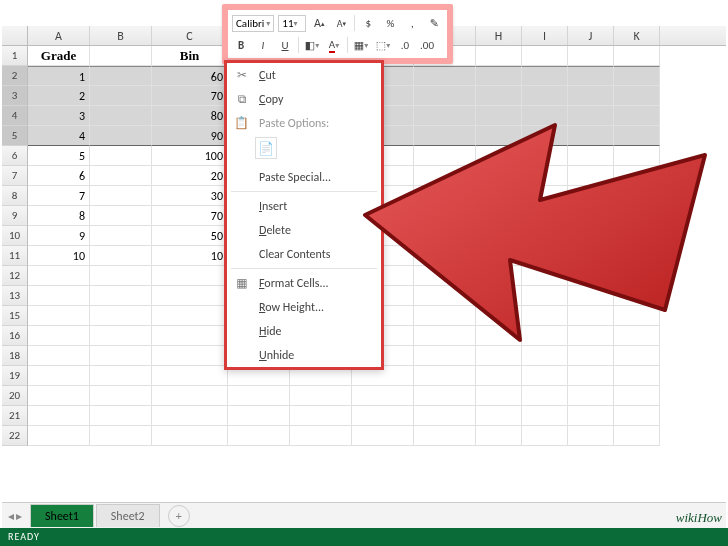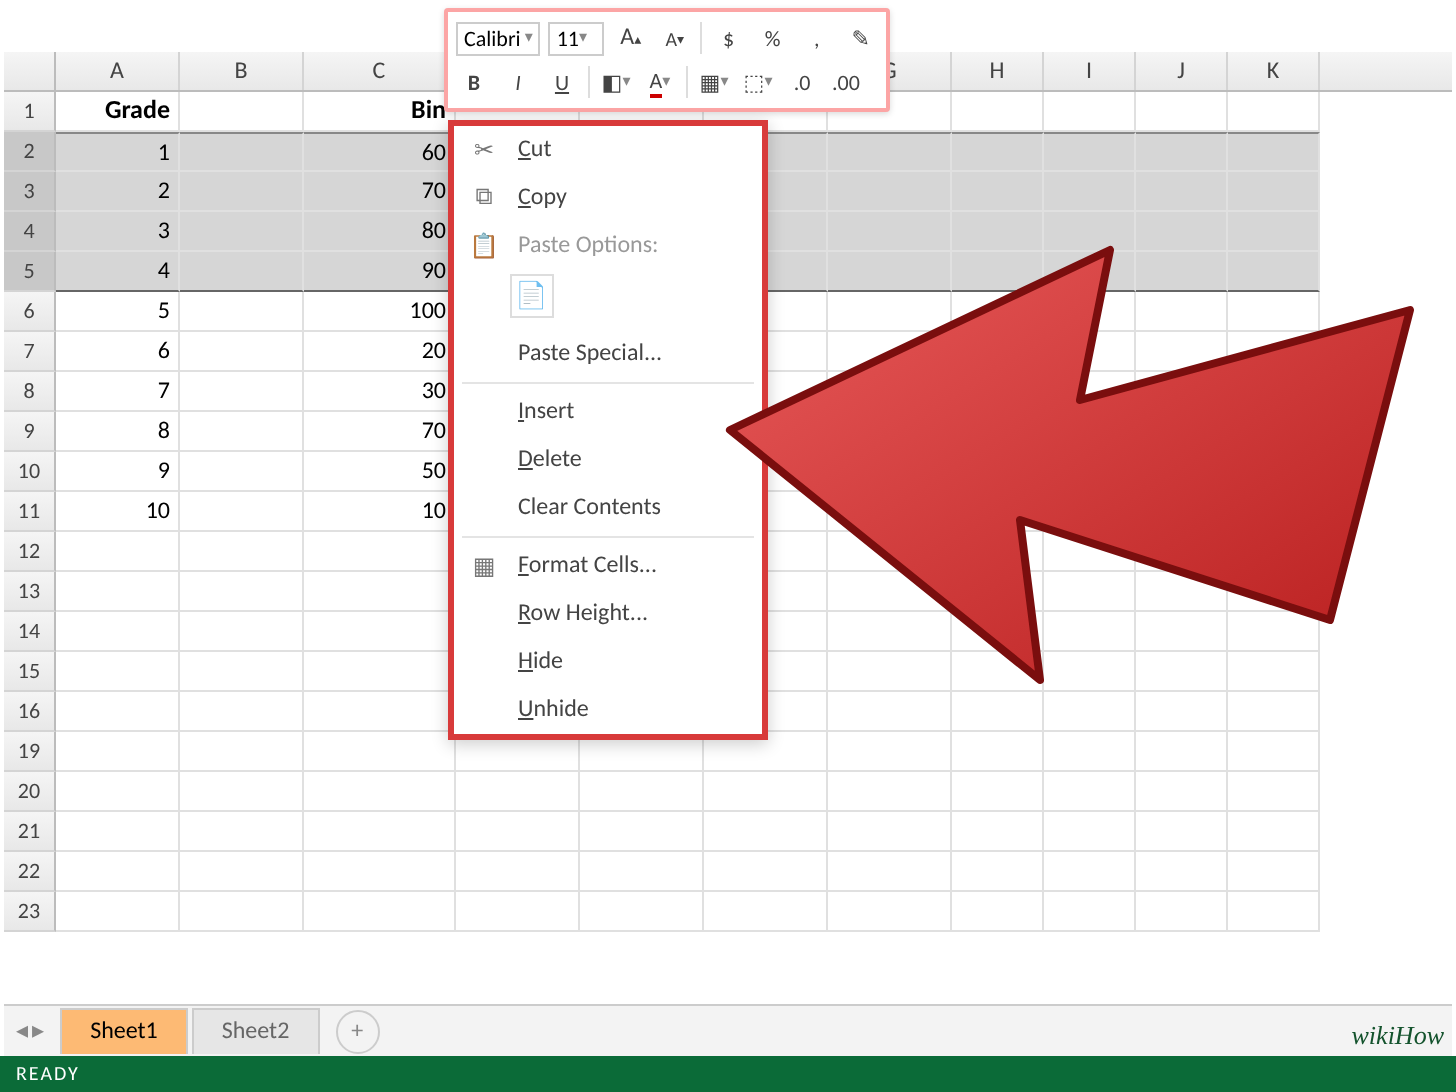--- a/index.html
+++ b/index.html
@@ -2,21 +2,21 @@
 <html><head>
 <meta charset="utf-8">
 <style>
 * { box-sizing: border-box; margin: 0; padding: 0; font-family: Calibri, Arial, sans-serif; }
 body { background: #fff; width: 728px; height: 546px; overflow: hidden; position: relative; }
 
 .mini-toolbar {
   position: absolute;
   top: 4px; left: 222px;
   background: #fff;
-  border: 2px solid #fca5a5;
+  border: 6px solid #fca5a5;
   border-radius: 2px;
   padding: 2px;
   box-shadow: 0 1px 3px rgba(0,0,0,0.15);
   z-index: 5;
 }
 .mini-toolbar .row { display: flex; align-items: center; gap: 4px; padding: 2px; }
 .mini-toolbar .font-sel { border: 1px solid #ccc; font-size: 11px; padding: 1px 3px; background: #fff; display: flex; align-items: center; gap: 2px; }
 .mini-toolbar .size-sel { border: 1px solid #ccc; font-size: 11px; padding: 1px 3px; background: #fff; width: 28px; display: flex; align-items: center; }
 .mini-toolbar .tb-btn { width: 18px; height: 18px; display: flex; align-items: center; justify-content: center; font-size: 11px; color: #444; cursor: pointer; }
 .mini-toolbar .sep { width: 1px; height: 16px; background: #ddd; }
@@ -29,30 +29,30 @@
 .ch { width: 62px; text-align: center; border-right: 1px solid #d4d4d4; line-height: 20px; }
 .ch.wide { width: 76px; }
 .ch.narrow { width: 46px; }
 
 .rows { display: flex; flex-direction: column; }
 .row-line { display: flex; height: 20px; }
 .rh { width: 26px; background: linear-gradient(#f5f5f5,#e8e8e8); border-right: 1px solid #bcbcbc; border-bottom: 1px solid #d4d4d4; text-align: center; font-size: 11px; color: #444; line-height: 20px; }
 .cell { width: 62px; border-right: 1px solid #e0e0e0; border-bottom: 1px solid #e0e0e0; font-size: 12px; padding: 0 4px; line-height: 20px; text-align: right; background: #fff; }
 .cell.wide { width: 76px; }
 .cell.narrow { width: 46px; }
-.cell.hdr { font-weight: bold; text-align: right; font-size: 13px; }
+.cell.hdr { font-weight: bold; text-align: center; font-size: 13px; font-family: Liberation Serif, serif; }
 .row-line.sel .cell { background: #d6d6d6; }
 .row-line.sel .rh { background: #c8c8c8; }
 .row-line.selEnd .cell { border-bottom: 1.5px solid #666; }
 .row-line.selTop .cell { border-top: 1px solid #888; }
 
 .sheet-tabs { position: absolute; bottom: 18px; left: 2px; right: 2px; height: 26px; background: #f3f3f3; border-top: 1px solid #ccc; display: flex; align-items: center; font-size: 12px; }
 .sheet-tabs .nav { display: flex; gap: 2px; padding: 0 6px; color: #888; }
 .sheet-tabs .nav span { cursor: pointer; }
-.sheet-tabs .tab { padding: 4px 14px; background: #fdba74; border: 1px solid #ccc; border-bottom: none; margin-left: 2px; cursor: pointer; }
+.sheet-tabs .tab { padding: 4px 14px; background: #15803d; border: 1px solid #ccc; border-bottom: none; margin-left: 2px; cursor: pointer; }
 .sheet-tabs .tab.inactive { background: #e6e6e6; color: #666; }
 .sheet-tabs .addtab { width: 22px; height: 22px; border: 1px solid #ccc; border-radius: 50%; display: flex; align-items: center; justify-content: center; margin-left: 8px; color: #888; cursor: pointer; }
 
 .status-bar { position: absolute; bottom: 0; left: 0; right: 0; height: 18px; background: #0b6b38; color: #fff; font-size: 10px; padding: 2px 8px; letter-spacing: 1px; }
 
 .context-menu {
   position: absolute; top: 60px; left: 224px; width: 160px;
   background: #fff; border: 3px solid #d83a3a; z-index: 10;
   box-shadow: 0 2px 8px rgba(0,0,0,0.2);
   font-size: 12px; color: #444;
@@ -302,34 +302,20 @@
         <div class="cell"></div>
         <div class="cell"></div>
         <div class="cell"></div>
         <div class="cell"></div>
         <div class="cell narrow"></div>
         <div class="cell narrow"></div>
         <div class="cell narrow"></div>
         <div class="cell narrow"></div>
       </div>
       <div class="row-line">
-        <div class="rh">14</div>
-        <div class="cell"></div>
-        <div class="cell"></div>
-        <div class="cell wide"></div>
-        <div class="cell"></div>
-        <div class="cell"></div>
-        <div class="cell"></div>
-        <div class="cell"></div>
-        <div class="cell narrow"></div>
-        <div class="cell narrow"></div>
-        <div class="cell narrow"></div>
-        <div class="cell narrow"></div>
-      </div>
-      <div class="row-line">
         <div class="rh">15</div>
         <div class="cell"></div>
         <div class="cell"></div>
         <div class="cell wide"></div>
         <div class="cell"></div>
         <div class="cell"></div>
         <div class="cell"></div>
         <div class="cell"></div>
         <div class="cell narrow"></div>
         <div class="cell narrow"></div>
@@ -344,20 +330,34 @@
         <div class="cell"></div>
         <div class="cell"></div>
         <div class="cell"></div>
         <div class="cell"></div>
         <div class="cell narrow"></div>
         <div class="cell narrow"></div>
         <div class="cell narrow"></div>
         <div class="cell narrow"></div>
       </div>
       <div class="row-line">
+        <div class="rh">18</div>
+        <div class="cell"></div>
+        <div class="cell"></div>
+        <div class="cell wide"></div>
+        <div class="cell"></div>
+        <div class="cell"></div>
+        <div class="cell"></div>
+        <div class="cell"></div>
+        <div class="cell narrow"></div>
+        <div class="cell narrow"></div>
+        <div class="cell narrow"></div>
+        <div class="cell narrow"></div>
+      </div>
+      <div class="row-line">
         <div class="rh">19</div>
         <div class="cell"></div>
         <div class="cell"></div>
         <div class="cell wide"></div>
         <div class="cell"></div>
         <div class="cell"></div>
         <div class="cell"></div>
         <div class="cell"></div>
         <div class="cell narrow"></div>
         <div class="cell narrow"></div>
@@ -387,34 +387,20 @@
         <div class="cell"></div>
         <div class="cell"></div>
         <div class="cell"></div>
         <div class="cell narrow"></div>
         <div class="cell narrow"></div>
         <div class="cell narrow"></div>
         <div class="cell narrow"></div>
       </div>
       <div class="row-line">
         <div class="rh">22</div>
-        <div class="cell"></div>
-        <div class="cell"></div>
-        <div class="cell wide"></div>
-        <div class="cell"></div>
-        <div class="cell"></div>
-        <div class="cell"></div>
-        <div class="cell"></div>
-        <div class="cell narrow"></div>
-        <div class="cell narrow"></div>
-        <div class="cell narrow"></div>
-        <div class="cell narrow"></div>
-      </div>
-      <div class="row-line">
-        <div class="rh">23</div>
         <div class="cell"></div>
         <div class="cell"></div>
         <div class="cell wide"></div>
         <div class="cell"></div>
         <div class="cell"></div>
         <div class="cell"></div>
         <div class="cell"></div>
         <div class="cell narrow"></div>
         <div class="cell narrow"></div>
         <div class="cell narrow"></div>

